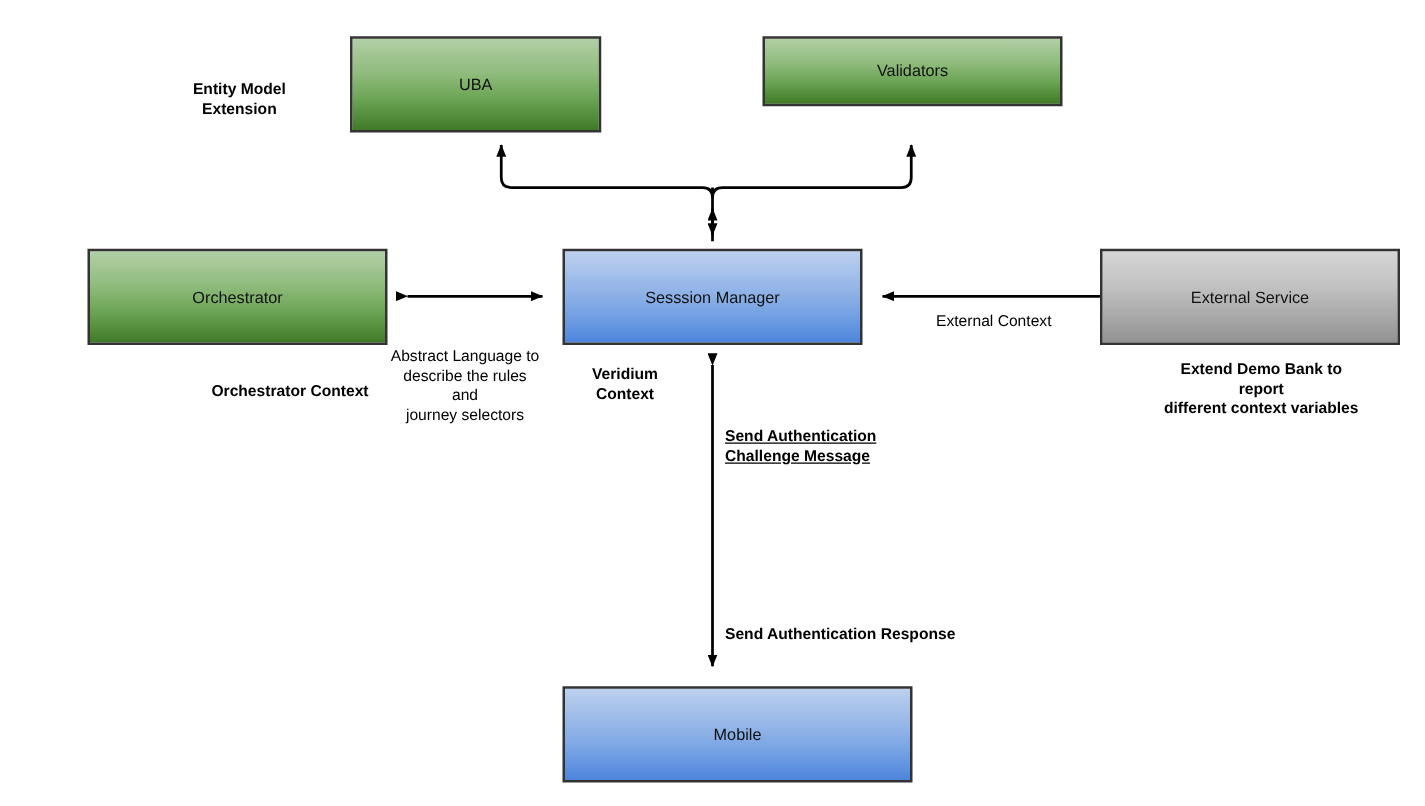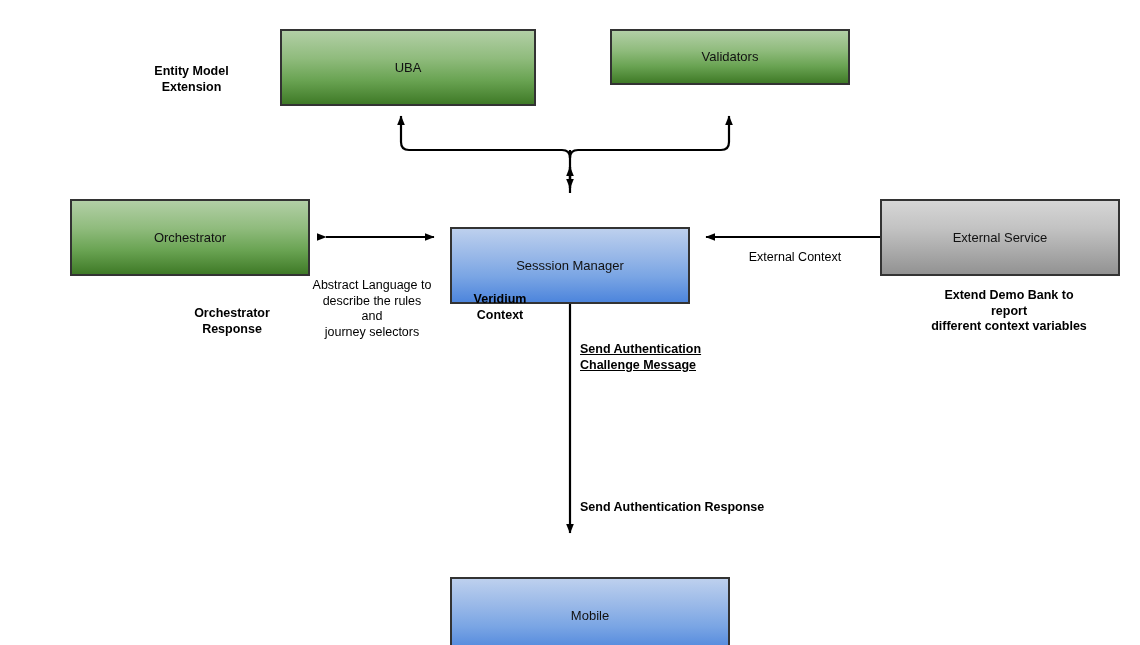--- a/index.html
+++ b/index.html
@@ -37,21 +37,20 @@
     font-size: 13px;
     color: #111111;
     text-align: center;
     line-height: 1.2;
   }
   .node-green {
     background: linear-gradient(to bottom, #b2cfa6 0%, #8fbb7c 38%, #69a352 68%, #3f7a27 100%);
   }
   .node-blue {
     background: linear-gradient(to bottom, #bdd0ee 0%, #9ab9e8 35%, #7aa5e4 65%, #4d85dc 100%);
-    margin-top: 28px;
   }
   .node-gray {
     background: linear-gradient(to bottom, #d6d6d6 0%, #c2c2c2 38%, #ababab 68%, #929292 100%);
   }
   .ann {
     position: absolute;
     font-size: 12.5px;
     color: #000000;
     line-height: 1.25;
     white-space: pre-line;
@@ -87,21 +86,21 @@
       <path d="M 570,150 L 570,188" marker-end="url(#arrowhead)"></path>
 
       <path d="M 326,237 L 434,237" marker-start="url(#arrowhead)" marker-end="url(#arrowhead)"></path>
 
       <path d="M 880,237 L 706,237" marker-end="url(#arrowhead)"></path>
 
       <path d="M 570,292 L 570,533" marker-start="url(#arrowhead)" marker-end="url(#arrowhead)"></path>
     </g>
   </svg>
 
-  <div class="node node-green" style="left:280px; top:29px; width:256px; height:77px;">
+  <div class="node node-green" style="left:280px; top:29px; width:201px; height:77px;">
     <span>UBA</span>
   </div>
 
   <div class="node node-green" style="left:610px; top:29px; width:240px; height:56px;">
     <span>Validators</span>
   </div>
 
   <div class="node node-green" style="left:70px; top:199px; width:240px; height:77px;">
     <span>Orchestrator</span>
   </div>
@@ -113,21 +112,21 @@
   <div class="node node-gray" style="left:880px; top:199px; width:240px; height:77px;">
     <span>External Service</span>
   </div>
 
   <div class="node node-blue" style="left:450px; top:549px; width:280px; height:77px;">
     <span>Mobile</span>
   </div>
 
   <div class="ann ann-bold ann-center" style="left:124px; top:64px; width:135px;">Entity Model Extension</div>
 
-  <div class="ann ann-bold ann-center" style="left:167px; top:306px; width:130px;">Orchestrator Response</div>
+  <div class="ann ann-bold ann-center" style="left:167px; top:306px; width:130px;">Orchestrator Context</div>
 
   <div class="ann ann-center" style="left:311px; top:278px; width:122px;">Abstract Language to
 describe the rules and
 journey selectors</div>
 
   <div class="ann ann-bold ann-center" style="left:471px; top:292px; width:58px;">Veridium
 Context</div>
 
   <div class="ann ann-center" style="left:745px; top:250px; width:100px;">External Context</div>
 

